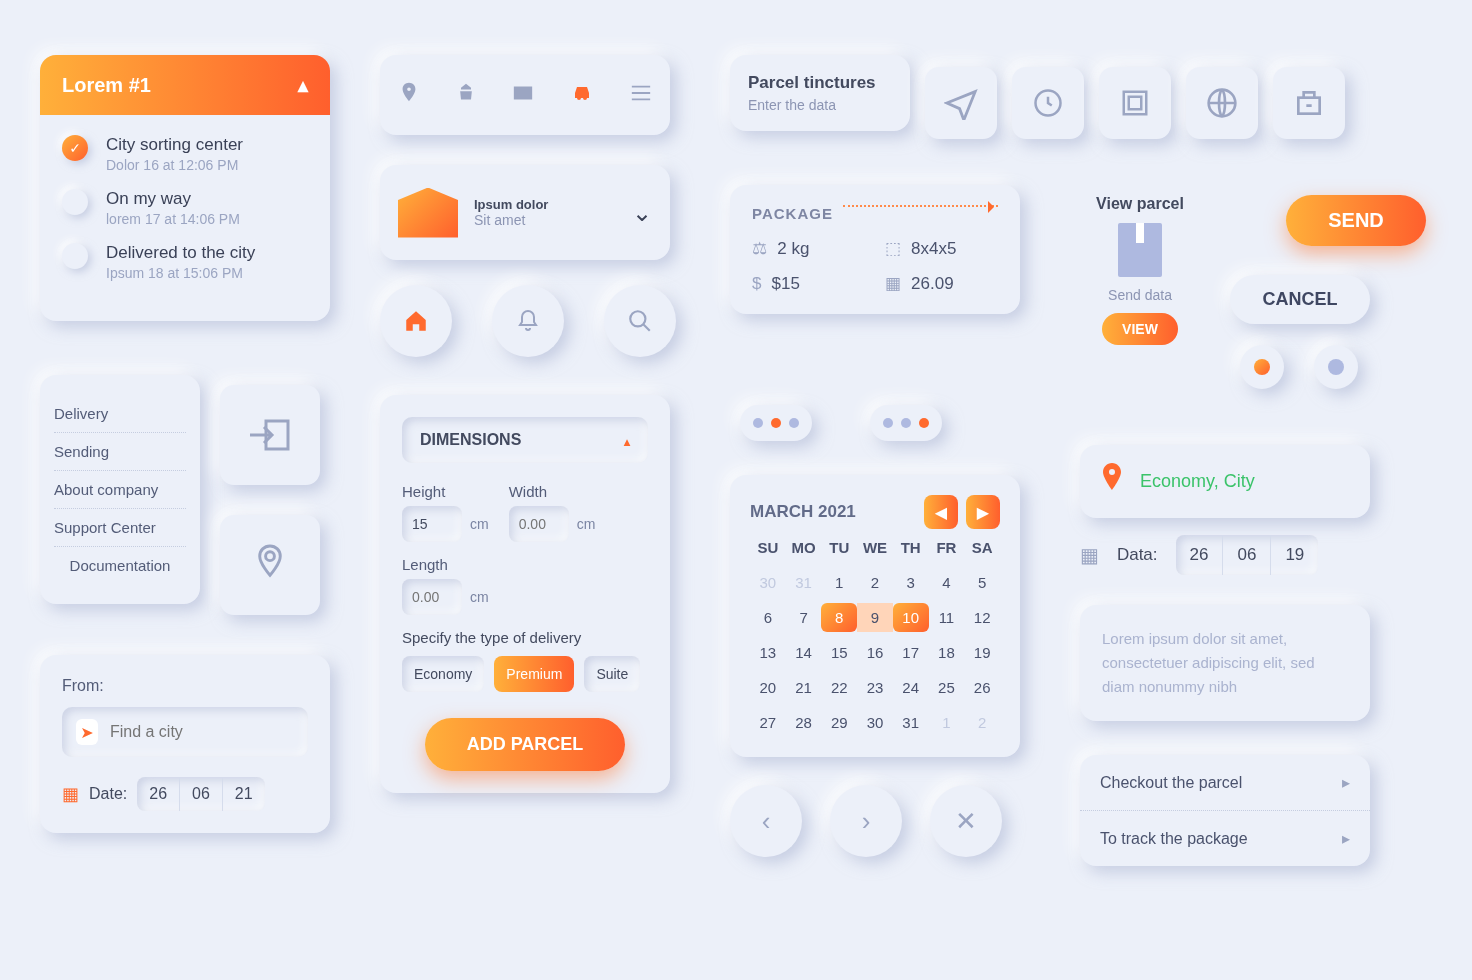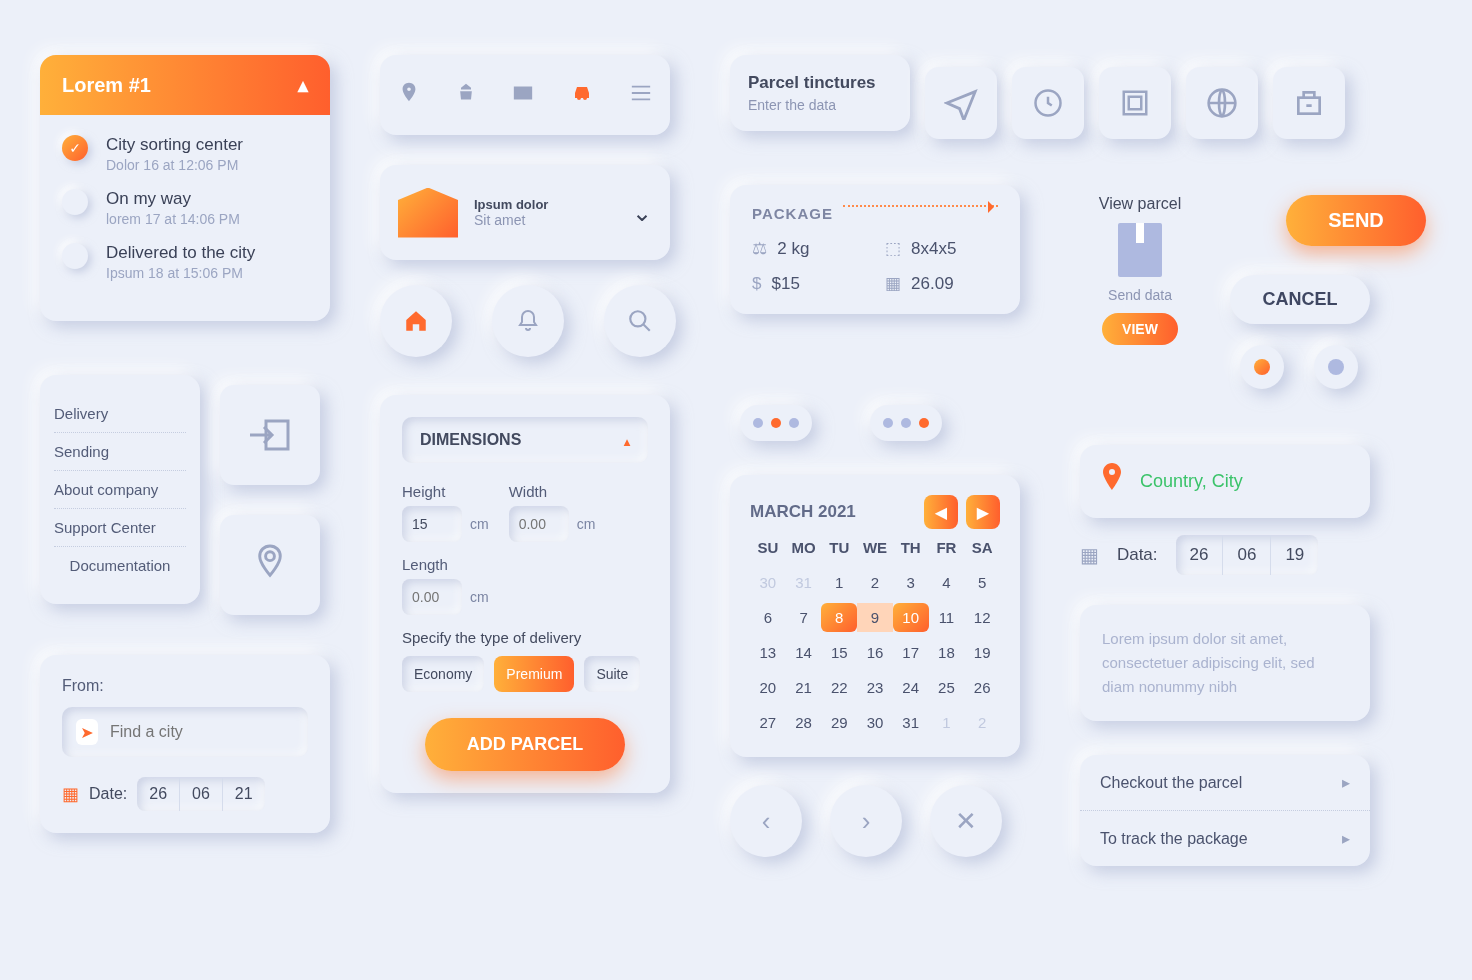--- a/index.html
+++ b/index.html
@@ -81,21 +81,21 @@
 .pkg { position:absolute; left:700px; top:140px; width:290px; padding:20px 22px;}
 .pkg-h { font-weight:700; font-size:15px; color:#7e86a3; letter-spacing:1px; display:flex; align-items:flex-start;}
 .pkg-arr { margin-left:10px; flex:1; height:2px; border-top:2px dotted #ff8a4a; position:relative;}
 .pkg-arr::after{content:""; position:absolute; right:-2px; top:-6px; border:6px solid transparent; border-left-color:#ff6a2e;}
 .pkg-g { display:grid; grid-template-columns:1fr 1fr; gap:14px 20px; margin-top:16px;}
 .pkg-c { display:flex; align-items:center; gap:10px; font-size:17px; color:#4a526d;}
 .pkg-c svg,.pkg-c .ic{color:#9ba5c2;}
 
 
 .vp { position:absolute; left:1050px; top:150px; width:120px; text-align:center;}
-.vp-t{font-weight:400; font-size:16px; margin-bottom:10px;}
+.vp-t{font-weight:700; font-size:16px; margin-bottom:10px;}
 .vp-box{ width:44px;height:54px;background:#aeb9e0;margin:0 auto 10px;border-radius:2px; position:relative;}
 .vp-box::after{content:"";position:absolute;top:0;left:50%;width:8px;height:20px;background:#fff;transform:translateX(-50%);}
 .vp-s{font-size:14px;color:#8c95b3;margin-bottom:10px;}
 .vp-btn{display:inline-block;padding:8px 20px;border-radius:18px;font-weight:700;font-size:14px;}
 
 
 .send { position:absolute; left:1256px; top:150px; width:140px; padding:14px; border-radius:28px; text-align:center; font-weight:700; font-size:20px;}
 .cancel { position:absolute; left:1200px; top:230px; width:140px; padding:14px; border-radius:28px; text-align:center; font-weight:700; font-size:18px; color:#3f4762;}
 .radio-row{ position:absolute; left:1210px; top:300px; display:flex; gap:30px;}
 .radio{ width:44px;height:44px;border-radius:50%; display:flex;align-items:center;justify-content:center;}
@@ -444,21 +444,21 @@
 </div>
 
 <div class="navc nc1 neu">‹</div>
 <div class="navc nc2 neu">›</div>
 <div class="navc nc3 neu">✕</div>
 
 <div class="loc neu">
   <span class="loc-ic"><svg width="24" height="30" viewBox="0 0 24 30" fill="currentColor">
           <path d="M12 0C7 0 3 4 3 9c0 6 9 18 9 18s9-12 9-18c0-5-4-9-9-9zm0 12a3 3 0 110-6 3 3 0 010 6z"></path>
         </svg></span>
-  <span class="loc-t">Country, City</span>
+  <span class="loc-t">Economy, City</span>
 </div>
 
 <div class="drow">
   <span class="ic">▦</span>
   <span style="font-size:17px;">Data:</span>
   <div class="dseg neu-in">
     <span>26</span>
     <span>06</span>
     <span>19</span>
   </div>

